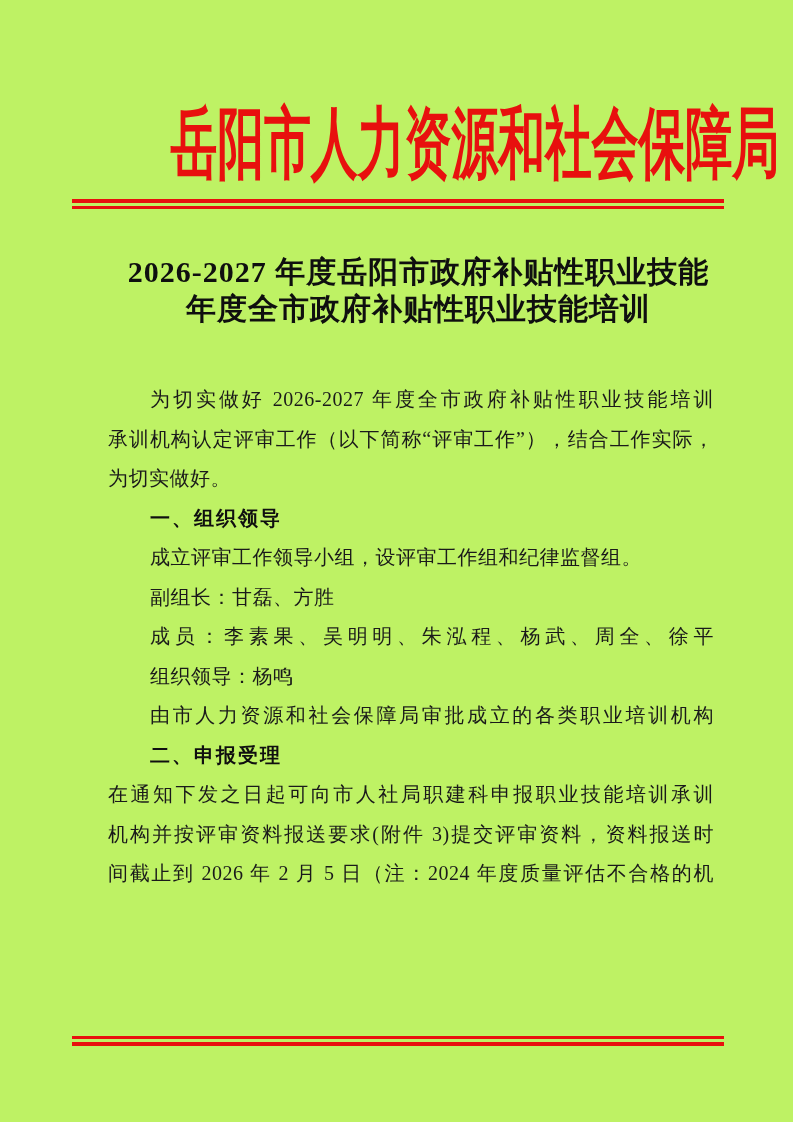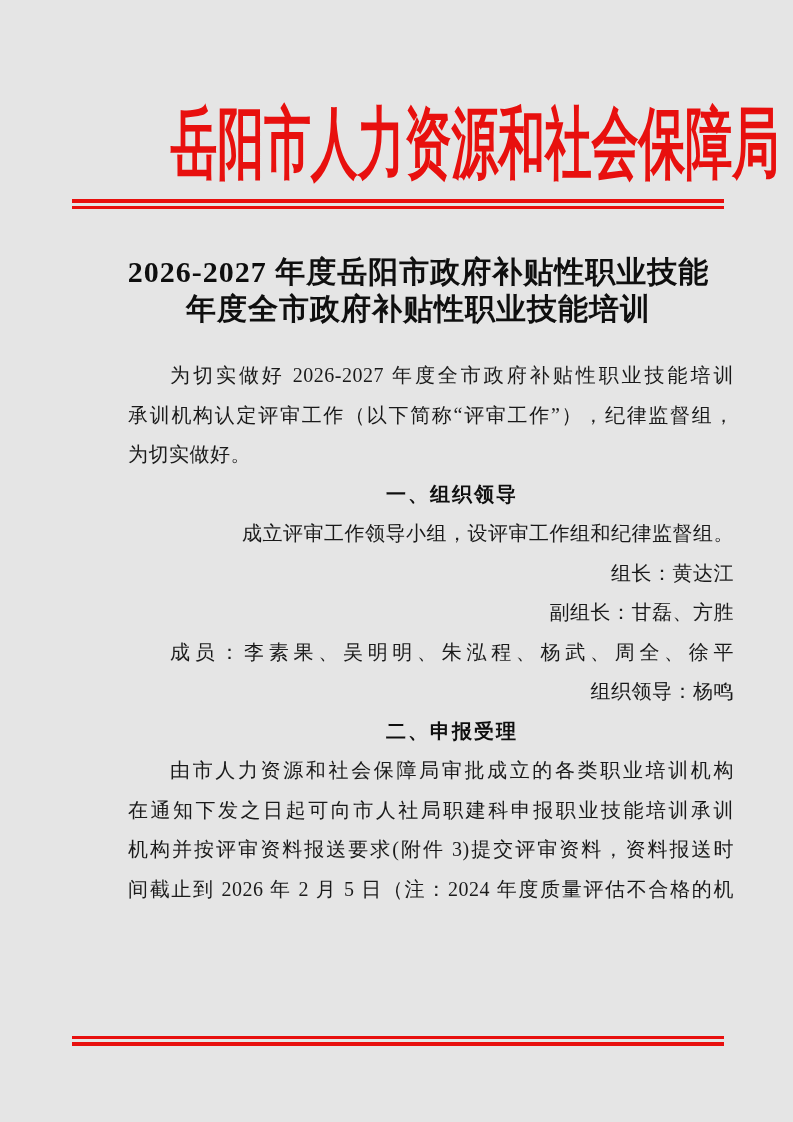--- a/index.html
+++ b/index.html
@@ -2,21 +2,21 @@
 <html><head>
 <meta charset="utf-8">
 <style>
   * { margin: 0; padding: 0; box-sizing: border-box; }
   html, body { background: #ffffff; }
   .page {
     position: relative;
     width: 793px;
     height: 1122px;
     margin: 0 auto;
-    background: #e5e5e5;
+    background: #bef264;
     overflow: hidden;
     font-family: "Liberation Serif", "DejaVu Serif", serif;
     color: #141414;
   }
   
   .letterhead {
     position: absolute;
     top: 98px;
     left: 0;
     width: 100%;
@@ -52,38 +52,36 @@
     font-size: 30px;
     line-height: 37px;
     font-weight: bold;
     color: #0f0f0f;
     letter-spacing: 1px;
   }
   .title-line { display: block; padding-left: 44px; }
   
   .body-text {
     position: absolute;
-    top: 356px;
+    top: 380px;
     left: 108px;
     width: 606px;
     font-size: 20px;
     line-height: 39.5px;
     color: #1a1a1a;
     letter-spacing: 0.5px;
-    margin-left: 20px;
   }
   .ln { min-height: 39.5px; }
-  .ln.indent { text-indent: 42px; text-align: right; }
+  .ln.indent { text-indent: 42px; }
   .ln.heading {
     font-family: "Liberation Sans", "DejaVu Sans", sans-serif;
     font-weight: bold;
     text-indent: 42px;
     color: #0f0f0f;
     letter-spacing: 2px;
-    text-align: center;
   }
   .ln.justify {
     text-align: justify;
     text-align-last: justify;
   }
 </style>
 </head>
 <body>
 
 <div class="page">
@@ -95,30 +93,29 @@
     <div class="rule-line l2"></div>
   </div>
 
   <div class="doc-title">
     <span class="title-line">2026-2027 年度岳阳市政府补贴性职业技能</span>
     <span class="title-line">年度全市政府补贴性职业技能培训</span>
   </div>
 
   <div class="body-text">
     <div class="ln indent justify">为切实做好 2026-2027 年度全市政府补贴性职业技能培训</div>
-    <div class="ln justify">承训机构认定评审工作（以下简称“评审工作”），纪律监督组，</div>
+    <div class="ln justify">承训机构认定评审工作（以下简称“评审工作”），结合工作实际，</div>
     <div class="ln">为切实做好。</div>
     <div class="ln heading">一、组织领导</div>
     <div class="ln indent">成立评审工作领导小组，设评审工作组和纪律监督组。</div>
-    <div class="ln indent">组长：黄达江</div>
     <div class="ln indent">副组长：甘磊、方胜</div>
     <div class="ln indent justify">成员：李素果、吴明明、朱泓程、杨武、周全、徐平</div>
     <div class="ln indent">组织领导：杨鸣</div>
+    <div class="ln indent justify">由市人力资源和社会保障局审批成立的各类职业培训机构</div>
     <div class="ln heading">二、申报受理</div>
-    <div class="ln indent justify">由市人力资源和社会保障局审批成立的各类职业培训机构</div>
     <div class="ln justify">在通知下发之日起可向市人社局职建科申报职业技能培训承训</div>
     <div class="ln justify">机构并按评审资料报送要求(附件 3)提交评审资料，资料报送时</div>
     <div class="ln justify">间截止到 2026 年 2 月 5 日（注：2024 年度质量评估不合格的机</div>
   </div>
 
   <div class="rule rule-bottom">
     <div class="rule-line l1"></div>
     <div class="rule-line l2"></div>
   </div>
 

